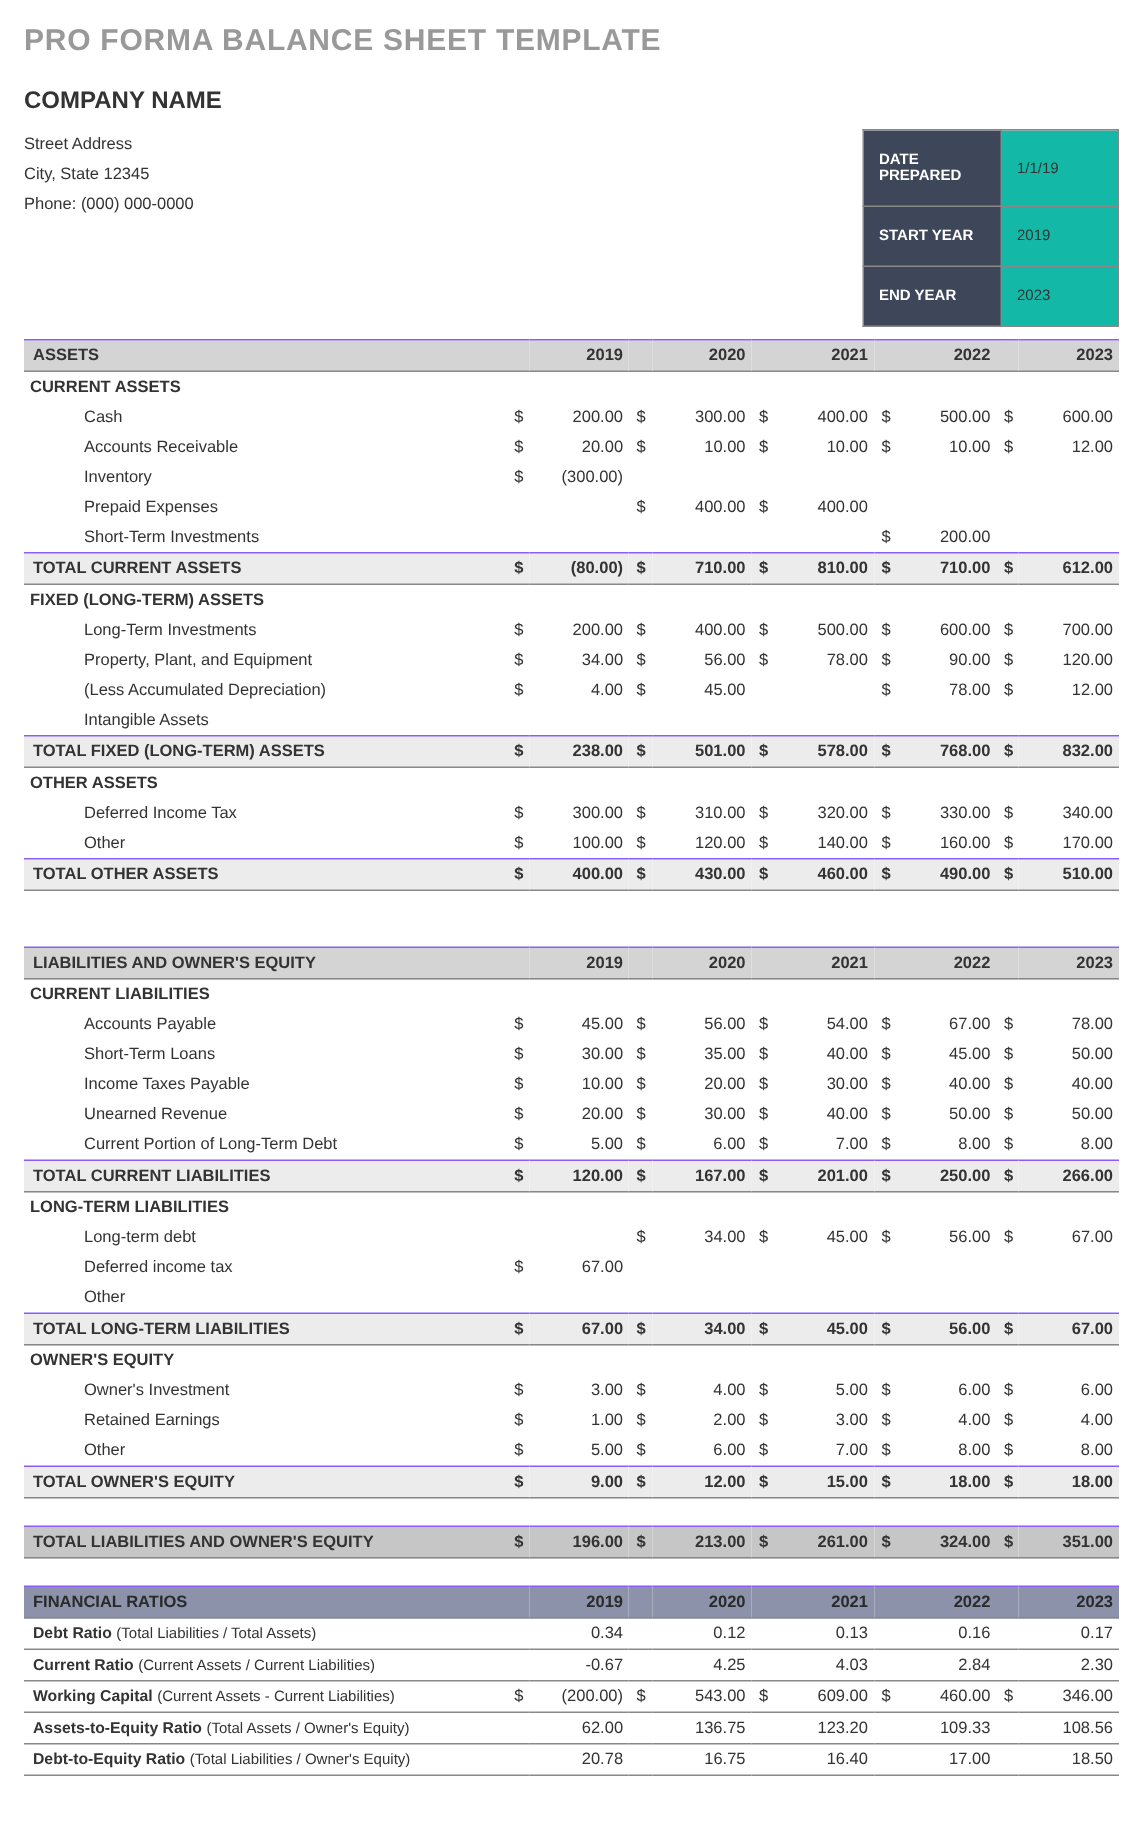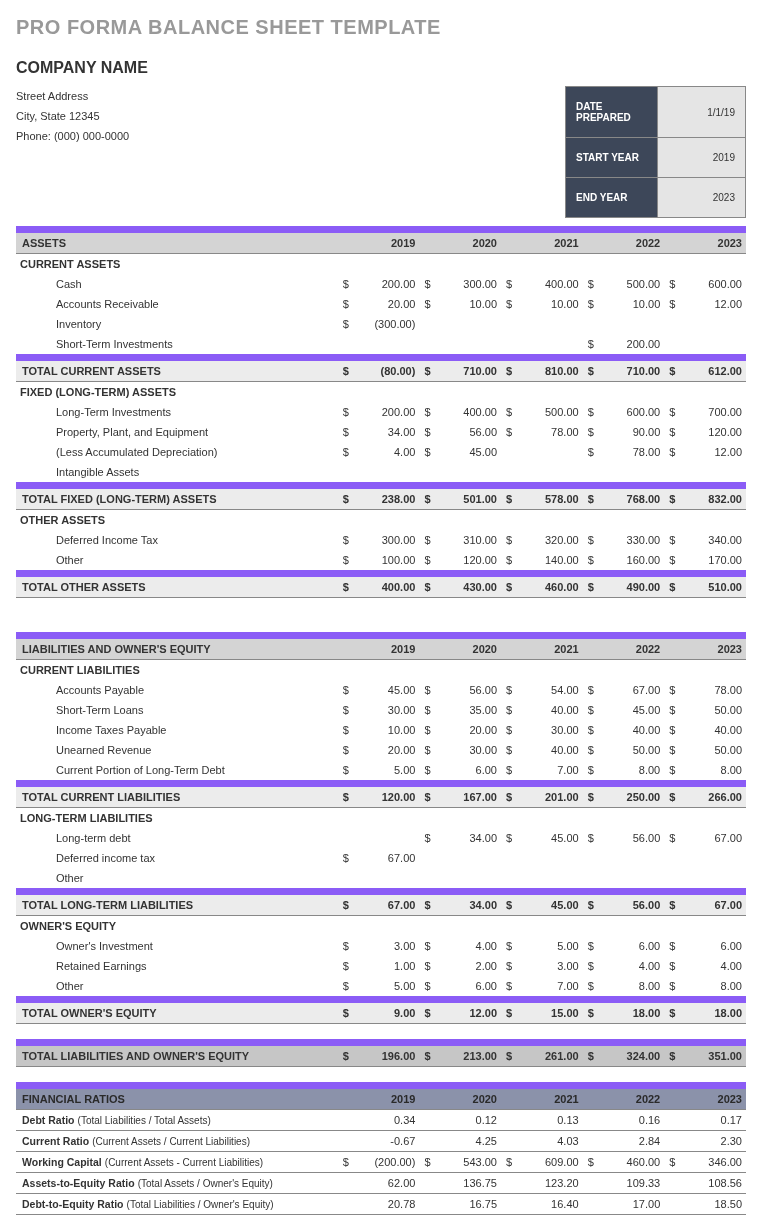--- a/index.html
+++ b/index.html
@@ -4,34 +4,34 @@
 <style>
 *{box-sizing:border-box;margin:0;padding:0}
 body{font-family:"Century Gothic",Arial,sans-serif;font-size:11px;color:#333;background:#fff;padding:16px;width:762px}
 h1{color:#999;font-size:20px;font-weight:bold;letter-spacing:.5px;margin-bottom:20px}
 h2{color:#333;font-size:16px;font-weight:bold;margin-bottom:9px}
 .info-row{height:20px;line-height:20px}
 .info-left{display:inline-block}
 .meta{float:right;border-collapse:collapse}
 .meta td{padding:14px 10px;font-size:10px;border:1px solid #888}
 .meta .lbl{background:#3d4759;color:#fff;font-weight:bold;text-align:left;width:92px}
-.meta .val{text-align:right;width:88px;background:#e5e5e5}
+.meta .val{width:78px;background:#14b8a6}
 .clear{clear:both}
 table.grid{width:100%;border-collapse:collapse;margin-top:8px}
 table.grid td,table.grid th{padding:4px 4px;height:19px;vertical-align:middle}
 .hband{background:#d4d4d4;font-weight:bold}
 .hband2{background:#8b92aa;font-weight:bold;color:#2a2a2a}
 .sub{background:#ececec;font-weight:bold}
 .sec{font-weight:bold;padding-left:4px!important}
 .lbl-col{width:300px;padding-left:28px!important}
 .lbl-col.sl{padding-left:40px!important}
 .yc{width:62px;text-align:right}
 .dc{width:14px;text-align:right}
 .grand{background:#c6c6c6;font-weight:bold}
-.thin-top{border-top:7px solid #8b5cf6}
+.thin-top{border-top:1px solid #8b5cf6}
 .thin-bot{border-bottom:1px solid #888}
 .desc{font-weight:normal;font-size:10px}
 .rname{font-weight:bold;font-size:10.5px}
 </style>
 </head>
 <body>
 
 <h1>PRO FORMA BALANCE SHEET TEMPLATE</h1>
 <h2>COMPANY NAME</h2>
 
@@ -118,20 +118,33 @@
         <td class="dc"></td>
         <td class="yc"></td>
         <td class="dc"></td>
         <td class="yc"></td>
         <td class="dc"></td>
         <td class="yc"></td>
         <td class="dc"></td>
         <td class="yc"></td>
       </tr>
       <tr>
+        <td class="lbl-col sl">Prepaid Expenses</td>
+        <td class="dc"></td>
+        <td class="yc"></td>
+        <td class="dc">$</td>
+        <td class="yc">400.00</td>
+        <td class="dc">$</td>
+        <td class="yc">400.00</td>
+        <td class="dc"></td>
+        <td class="yc"></td>
+        <td class="dc"></td>
+        <td class="yc"></td>
+      </tr>
+      <tr>
         <td class="lbl-col sl">Short-Term Investments</td>
         <td class="dc"></td>
         <td class="yc"></td>
         <td class="dc"></td>
         <td class="yc"></td>
         <td class="dc"></td>
         <td class="yc"></td>
         <td class="dc">$</td>
         <td class="yc">200.00</td>
         <td class="dc"></td>

